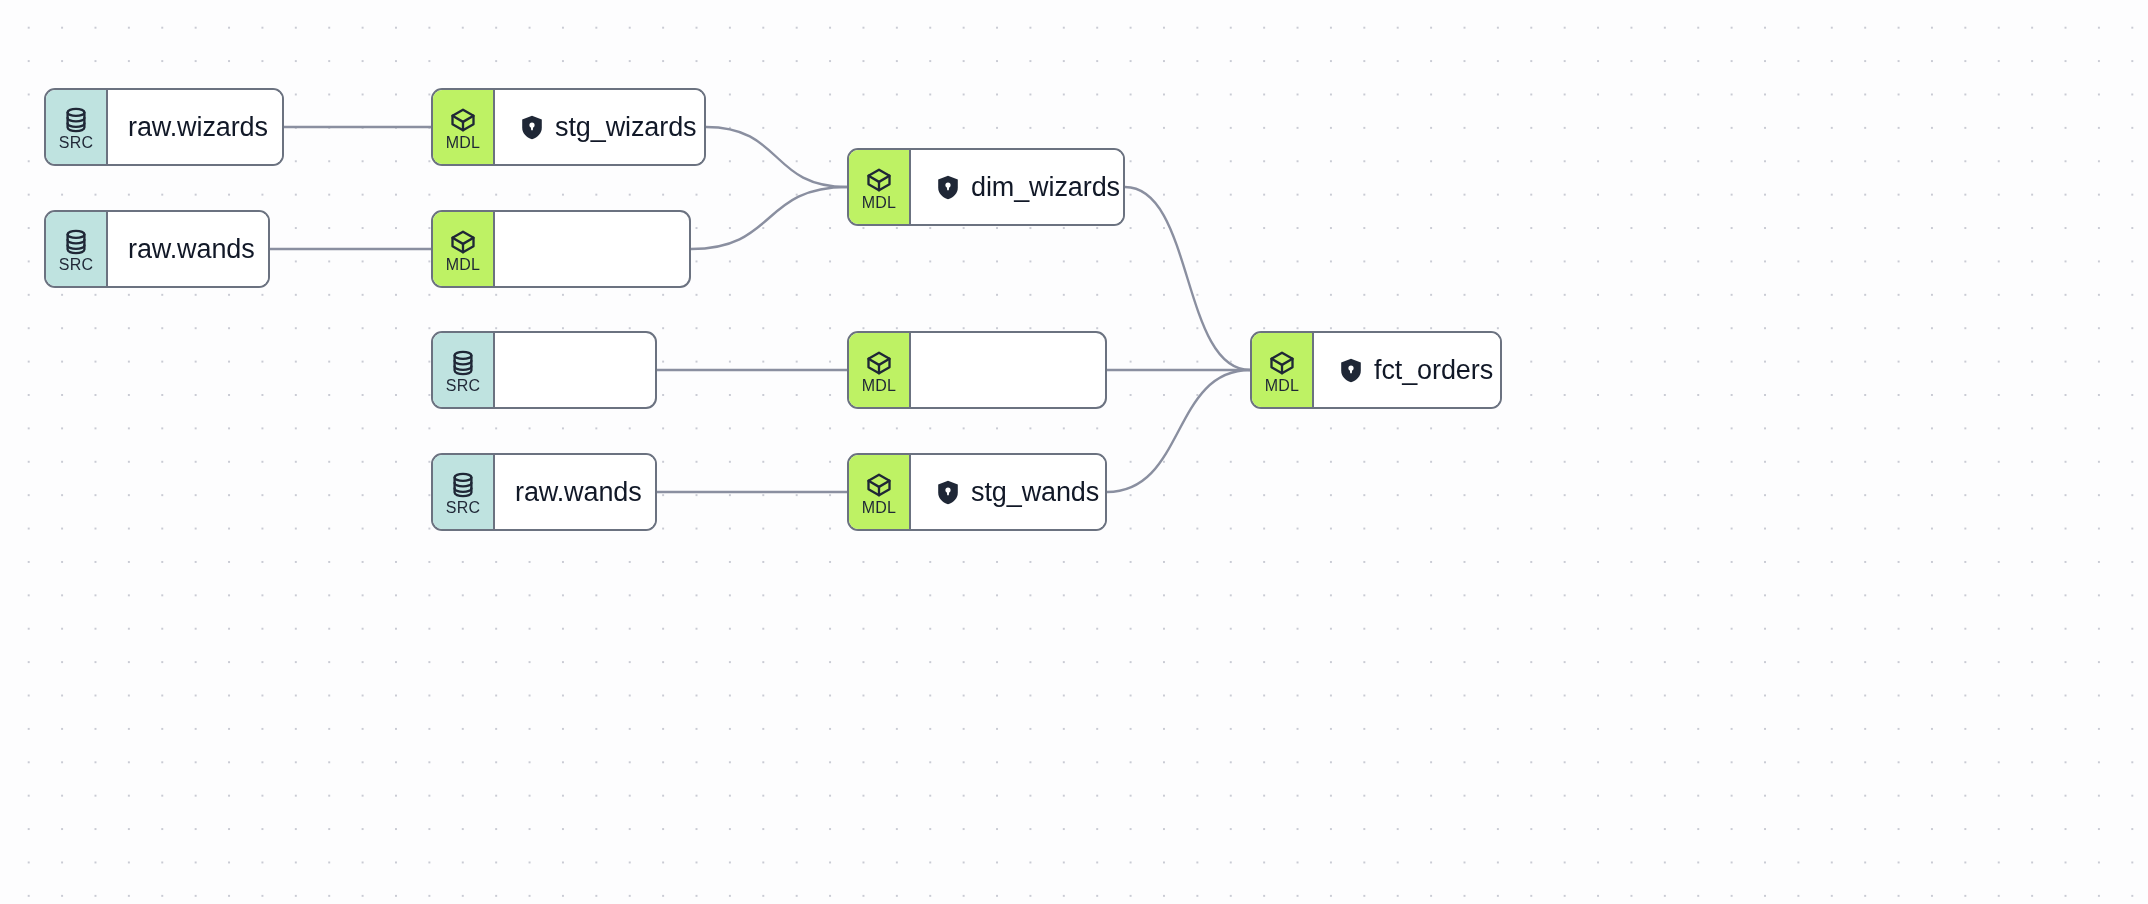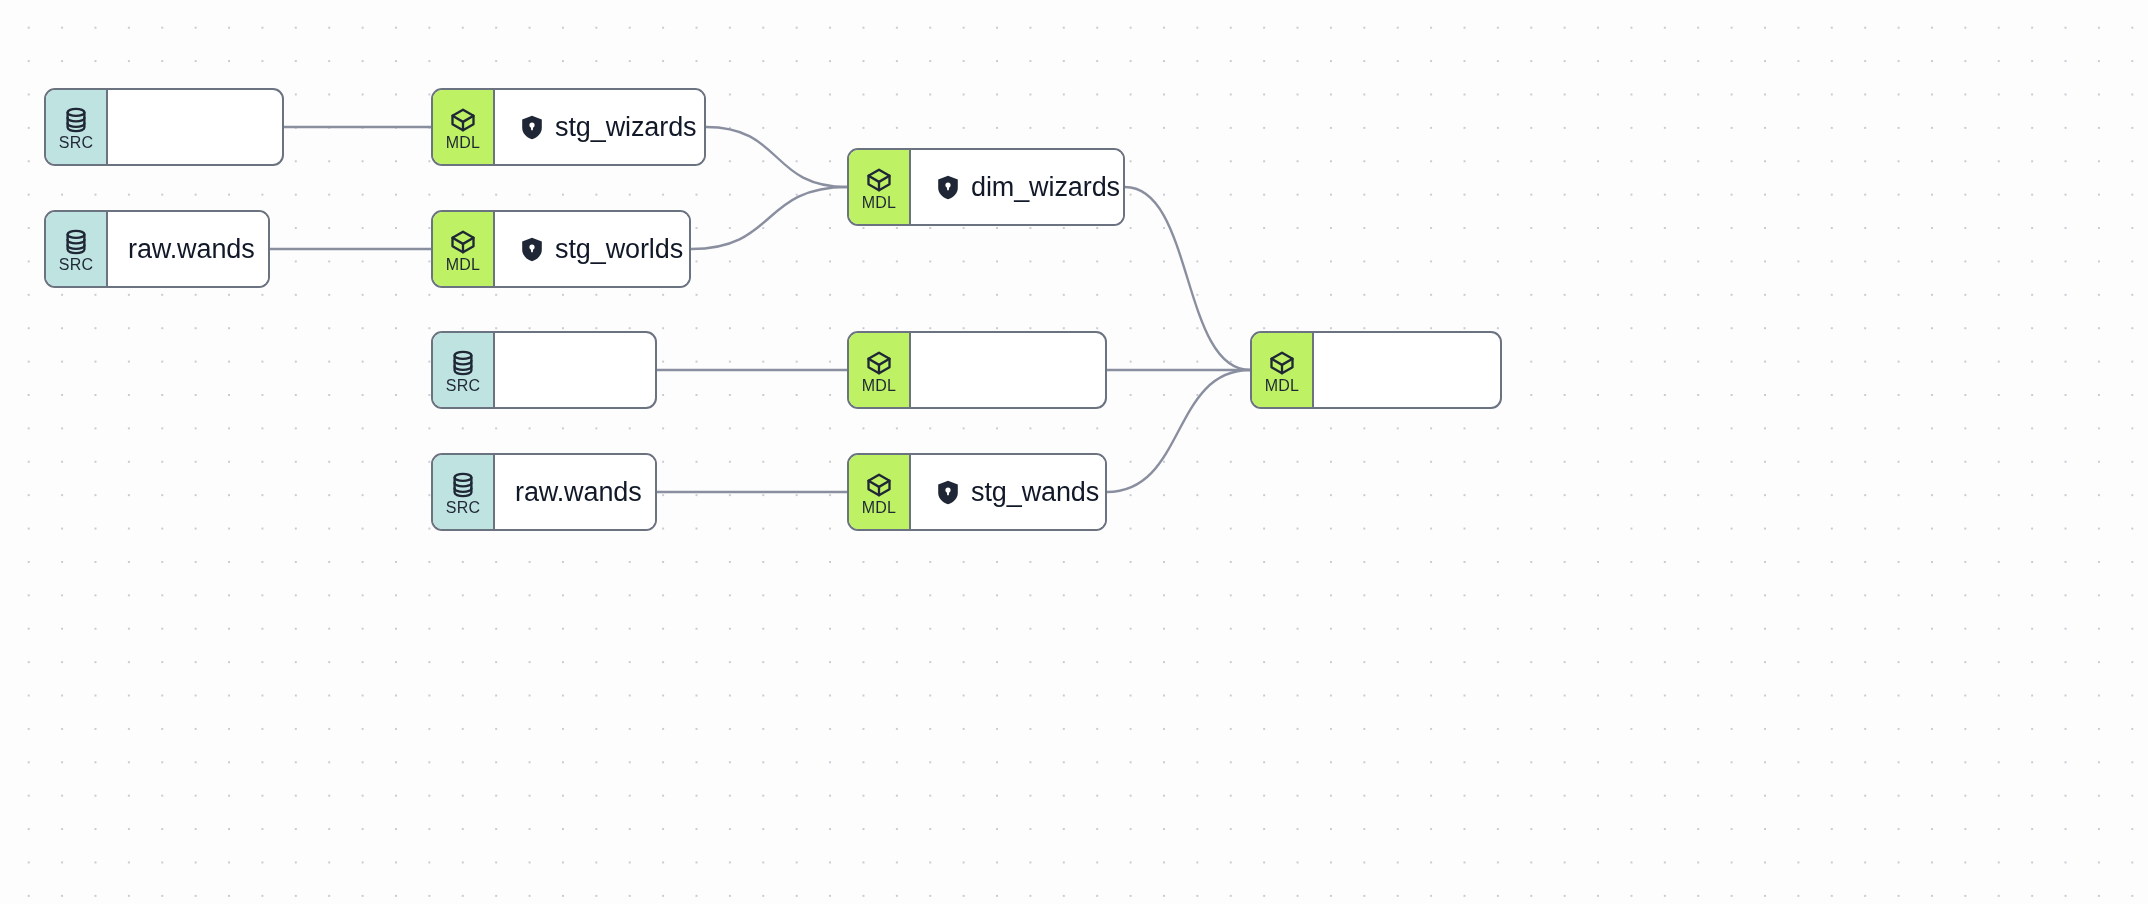--- a/index.html
+++ b/index.html
@@ -88,20 +88,23 @@
           <span>
   <svg width="28" height="28" viewBox="0 0 24 24" fill="none" stroke="#1f2736" stroke-width="2" stroke-linecap="round" stroke-linejoin="round">
     <ellipse cx="12" cy="5.5" rx="7.2" ry="3"></ellipse>
     <path d="M4.8 5.5v13c0 1.65 3.22 3 7.2 3s7.2-1.35 7.2-3v-13"></path>
     <path d="M4.8 10.2c0 1.65 3.22 3 7.2 3s7.2-1.35 7.2-3"></path>
     <path d="M4.8 14.9c0 1.65 3.22 3 7.2 3s7.2-1.35 7.2-3"></path>
   </svg>
           </span>
           <span class="badge-text">SRC</span>
         </div>
+        <div class="body">
+          <span class="label">raw.wizards</span>
+        </div>
       </div>
       <div class="node" style="left: 44px; top: 210px; width: 226px;">
         <div class="badge badge-src">
           <span>
   <svg width="28" height="28" viewBox="0 0 24 24" fill="none" stroke="#1f2736" stroke-width="2" stroke-linecap="round" stroke-linejoin="round">
     <ellipse cx="12" cy="5.5" rx="7.2" ry="3"></ellipse>
     <path d="M4.8 5.5v13c0 1.65 3.22 3 7.2 3s7.2-1.35 7.2-3v-13"></path>
     <path d="M4.8 10.2c0 1.65 3.22 3 7.2 3s7.2-1.35 7.2-3"></path>
     <path d="M4.8 14.9c0 1.65 3.22 3 7.2 3s7.2-1.35 7.2-3"></path>
   </svg>
@@ -165,28 +168,20 @@
         <div class="badge badge-mdl">
           <span>
   <svg width="28" height="28" viewBox="0 0 24 24" fill="none" stroke="#1f2736" stroke-width="2" stroke-linecap="round" stroke-linejoin="round">
     <path d="M21 8.4l-9-5.2-9 5.2v7.2l9 5.2 9-5.2V8.4z"></path>
     <path d="M3 8.4l9 5.2 9-5.2"></path>
     <path d="M12 13.6v7.2"></path>
   </svg>
           </span>
           <span class="badge-text">MDL</span>
         </div>
-        <div class="body centered">
-  <svg class="shield" width="22" height="25" viewBox="0 0 22 25" fill="#1f2736">
-    <path d="M11 .8 1.2 4.6v8.1c0 5.2 4 9.8 9.8 11.5 5.8-1.7 9.8-6.3 9.8-11.5V4.6L11 .8z"></path>
-    <circle cx="11" cy="10.1" r="2.6" fill="#ffffff"></circle>
-    <path d="M9.7 10.6h2.6l-.5 4.6H10.2l-.5-4.6z" fill="#ffffff"></path>
-  </svg>
-          <span class="label">stg_worlds</span>
-        </div>
       </div>
       <div class="node" style="left: 847px; top: 331px; width: 260px;">
         <div class="badge badge-mdl">
           <span>
   <svg width="28" height="28" viewBox="0 0 24 24" fill="none" stroke="#1f2736" stroke-width="2" stroke-linecap="round" stroke-linejoin="round">
     <path d="M21 8.4l-9-5.2-9 5.2v7.2l9 5.2 9-5.2V8.4z"></path>
     <path d="M3 8.4l9 5.2 9-5.2"></path>
     <path d="M12 13.6v7.2"></path>
   </svg>
           </span>
@@ -236,16 +231,24 @@
       <div class="node" style="left: 1250px; top: 331px; width: 252px;">
         <div class="badge badge-mdl">
           <span>
   <svg width="28" height="28" viewBox="0 0 24 24" fill="none" stroke="#1f2736" stroke-width="2" stroke-linecap="round" stroke-linejoin="round">
     <path d="M21 8.4l-9-5.2-9 5.2v7.2l9 5.2 9-5.2V8.4z"></path>
     <path d="M3 8.4l9 5.2 9-5.2"></path>
     <path d="M12 13.6v7.2"></path>
   </svg>
           </span>
           <span class="badge-text">MDL</span>
+        </div>
+        <div class="body centered">
+  <svg class="shield" width="22" height="25" viewBox="0 0 22 25" fill="#1f2736">
+    <path d="M11 .8 1.2 4.6v8.1c0 5.2 4 9.8 9.8 11.5 5.8-1.7 9.8-6.3 9.8-11.5V4.6L11 .8z"></path>
+    <circle cx="11" cy="10.1" r="2.6" fill="#ffffff"></circle>
+    <path d="M9.7 10.6h2.6l-.5 4.6H10.2l-.5-4.6z" fill="#ffffff"></path>
+  </svg>
+          <span class="label">fct_orders</span>
         </div>
       </div>
     </div>
 </div>
 
 </body></html>

